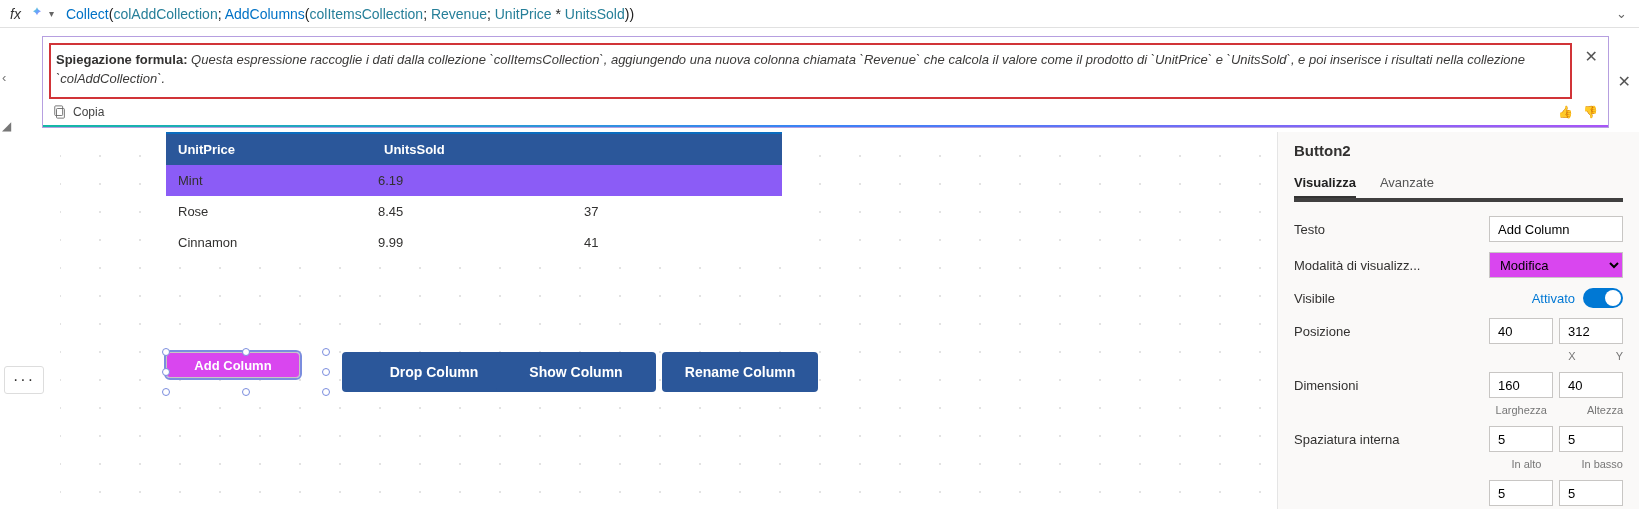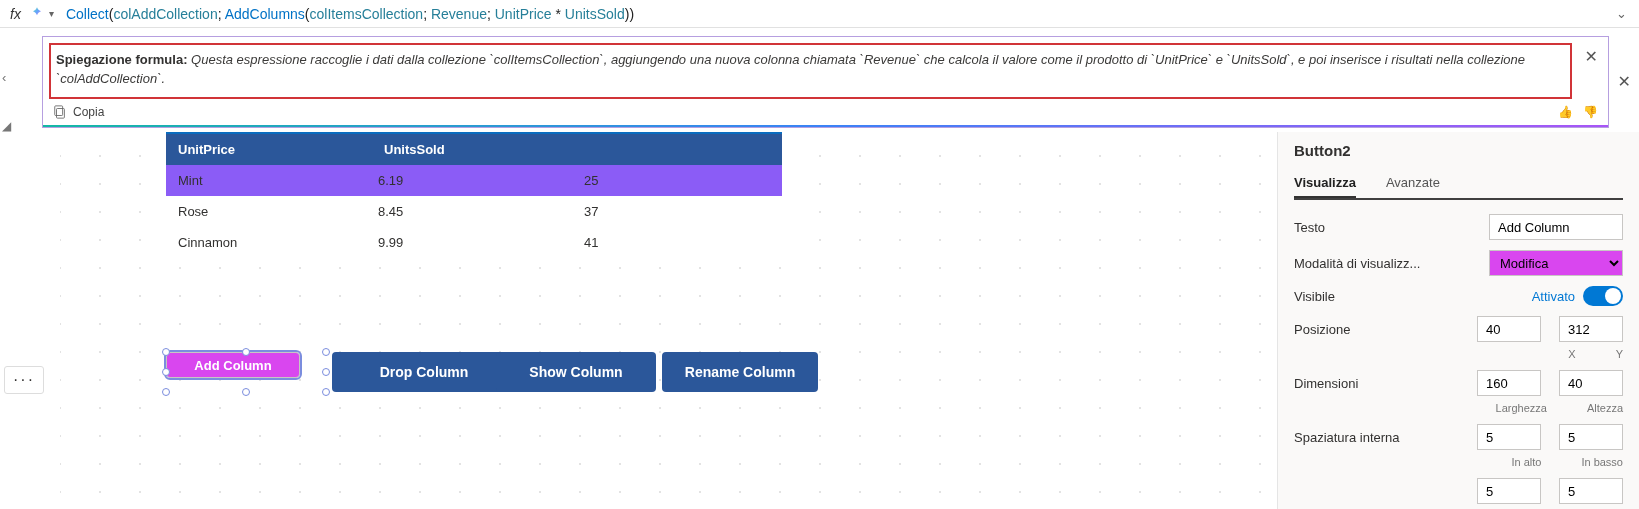--- a/index.html
+++ b/index.html
@@ -41,38 +41,38 @@
   .datatable { position:absolute; left:106px; top:0; width:616px; border-top:2px solid #0a6cbf; background:#fff; z-index:2;}
   .dthead { display:flex; background:#2b579a; color:#fff; font-weight:600; }
   .dthead div, .dtrow div { padding:8px 12px; }
   .c1{width:200px;} .c2{width:206px;} .c3{flex:1;}
   .dtrow{display:flex;}
   .dtrow.alt{background:#8b5cf6;}
 
   .btn { position:absolute; background:#2b579a; color:#fff; border:none; border-radius:4px; height:40px; font-weight:600; font-size:14px; }
   .btn.sel { outline:2px solid #7b8dde; }
   .btn-add{ left:106px; top:220px; width:160px;}
-  .btn-drop{left:272px; top:220px; width:184px;}
+  .btn-drop{left:282px; top:220px; width:184px;}
   .btn-show{left:436px; top:220px; width:160px;}
   .btn-ren{ left:602px; top:220px; width:156px;}
   .handle{position:absolute;width:8px;height:8px;border:1px solid #7b8dde;background:#fff;border-radius:50%;}
 
   
   .props { position:absolute; right:0; top:132px; width:362px; bottom:0; border-left:1px solid #e5e5e5; background:#faf9f8; padding:10px 16px;}
   .props h3{margin:0 0 10px 0; font-size:15px; font-weight:600;}
-  .tabs{display:flex; gap:30px; border-bottom:2px solid #404040; margin-bottom:14px;}
+  .tabs{display:flex; gap:24px; border-bottom:4px solid #404040; margin-bottom:14px;}
   .tab{padding:6px 0; font-size:13px; color:#555;}
   .tab.active{border-bottom:2px solid #333; color:#222; font-weight:600;}
   .row{display:flex; align-items:center; justify-content:space-between; margin:10px 0;}
   .row label{font-size:13px; color:#323130;}
   .inp{border:1px solid #c8c6c4; background:#fff; height:26px; padding:2px 8px; font-size:13px;}
   .inp.w140{width:134px;}
   .inp.w64{width:64px;}
   .sel{border:1px solid #c8c6c4; background:#d946ef; height:26px; padding:2px 6px; font-size:13px; width:134px;}
-  .pair{display:flex; gap:18px;align-items:center;}
+  .pair{display:flex; gap:6px;align-items:center;}
   .sub{display:flex; gap:40px; justify-content:flex-end; font-size:11px; color:#777; margin-top:-4px;}
   .toggle{display:flex; align-items:center; gap:8px;}
   .toggle-txt{color:#0078d4; font-size:13px;}
   .switch{position:relative; width:40px; height:20px; background:#0078d4; border-radius:10px;}
   .switch::after{content:""; position:absolute; right:2px; top:2px; width:16px; height:16px; background:#fff; border-radius:50%;}
 </style>
 </head>
 <body>
 
 <div class="root">
@@ -132,21 +132,20 @@
     <div class="dotsbg"></div>
 
     <div class="datatable">
       <div class="dthead">
         <div class="c2">UnitPrice</div>
         <div class="c3">UnitsSold</div>
       </div>
       <div class="dtrow alt">
         <div class="c1">Mint</div>
         <div class="c2">6.19</div>
-        <div class="c3">25</div>
       </div>
       <div class="dtrow">
         <div class="c1">Rose</div>
         <div class="c2">8.45</div>
         <div class="c3">37</div>
       </div>
       <div class="dtrow">
         <div class="c1">Cinnamon</div>
         <div class="c2">9.99</div>
         <div class="c3">41</div>

